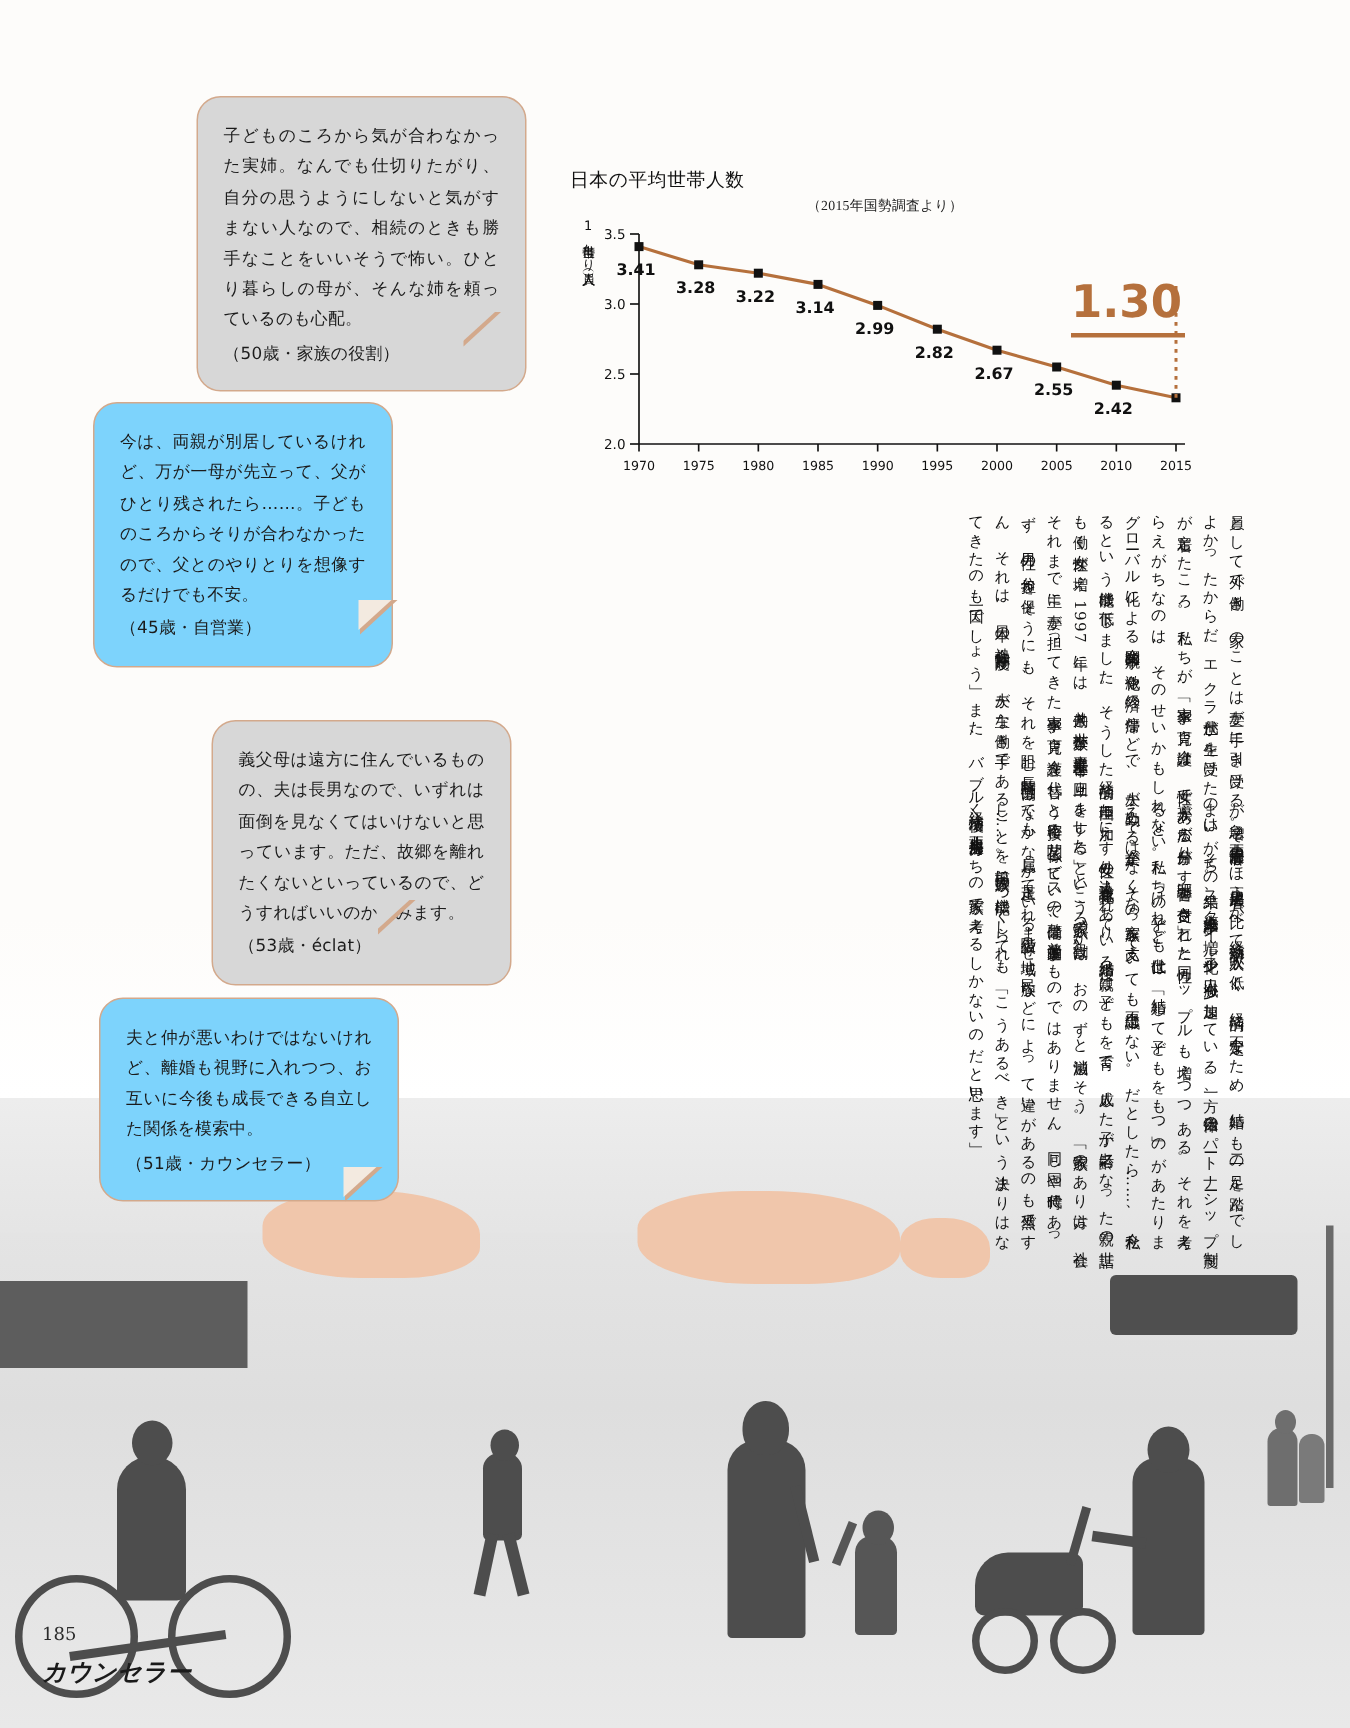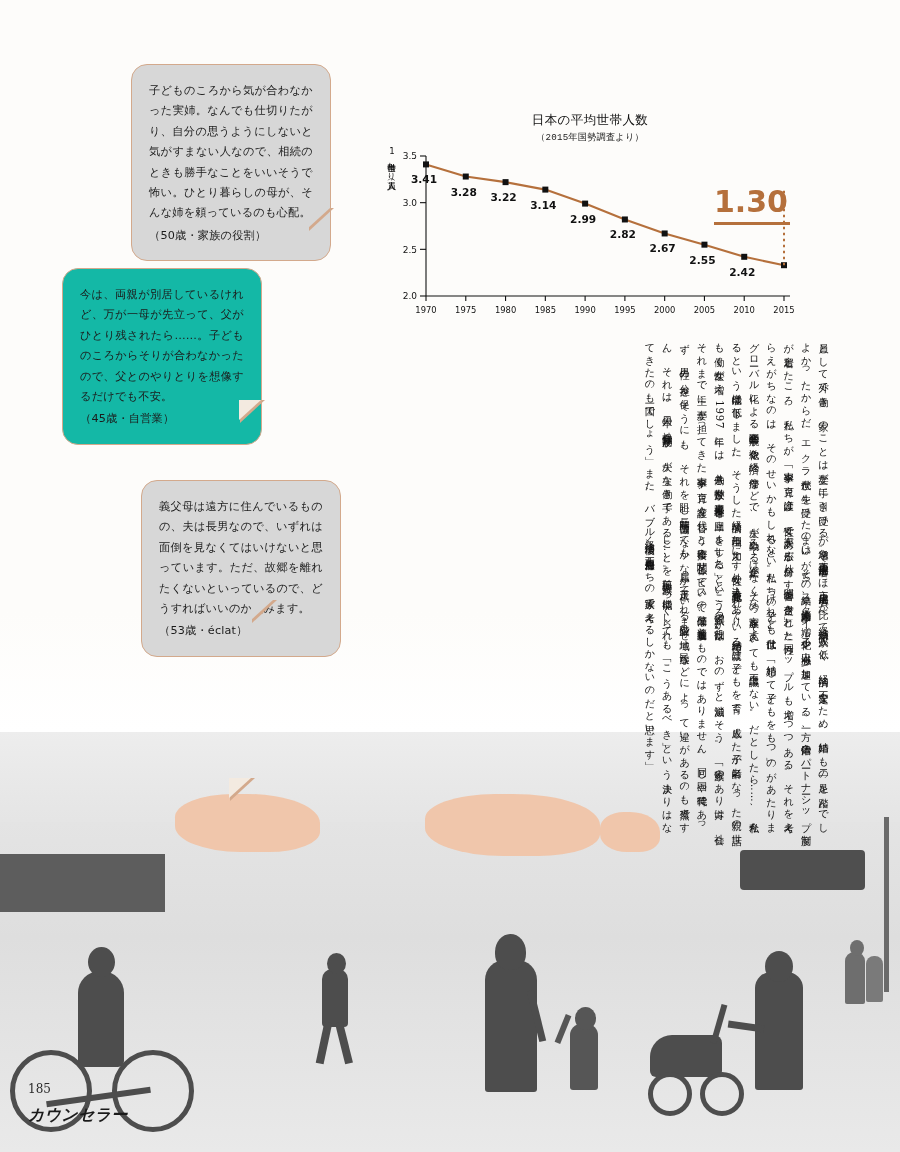--- a/index.html
+++ b/index.html
@@ -33,36 +33,36 @@
 
   
   .bubble{
     position:absolute;border-radius:16px;padding:16px 17px 14px 17px;
     font-family:"DejaVu Sans","Liberation Sans",sans-serif;
     font-size:11.2px;line-height:1.82;color:#1b1b1b;
     letter-spacing:.2px;text-align:justify;
     box-sizing:border-box;
   }
   .bubble.grey{background:#d7d7d7;border:1.6px solid #d3a98c;}
-  .bubble.cream{background:#14b8a6;border:1.6px solid #d3a98c;}
+  .bubble.cream{background:#7dd3fc;border:1.6px solid #d3a98c;}
   .bubble .attr{display:block;margin-top:2px;}
   .tail{position:absolute;width:0;height:0;}
   .tail.grey-t{border-left:22px solid #d7d7d7;border-bottom:20px solid transparent;}
   .tail.cream-t{border-left:22px solid #f3eae0;border-bottom:20px solid transparent;}
   .tail-edge{position:absolute;width:0;height:0;}
   .tail-edge.e1{border-left:25px solid #d3a98c;border-bottom:23px solid transparent;}
 
   
   .chart-wrap{position:absolute;left:380px;top:112px;width:420px;height:215px;}
   .chart-title{
-    text-align:center;font-family:"DejaVu Sans","Liberation Sans",sans-serif;
+    text-align:left;font-family:"DejaVu Sans","Liberation Sans",sans-serif;
     font-size:12.5px;color:#111;letter-spacing:.4px;
   }
   .chart-sub{
-    text-align:center;font-family:Liberation Mono, monospace;
+    text-align:center;font-family:Liberation Serif, serif;
     font-size:9.2px;color:#222;margin-top:2px;letter-spacing:.2px;
   }
   .plot{position:absolute;left:0;top:36px;width:420px;height:180px;}
   .ylab{
     position:absolute;left:2px;top:34px;width:14px;
     font-family:"DejaVu Sans","Liberation Sans",sans-serif;
     font-size:8.6px;color:#111;line-height:1.05;
     writing-mode:vertical-rl;text-orientation:upright;letter-spacing:0px;
   }
   .big-value{
@@ -222,41 +222,45 @@
             <text x="362.22222222222223" y="127.80000000000001" text-anchor="middle" font-family="DejaVu Sans, sans-serif" font-size="10.6" font-weight="bold" fill="#111">2.42</text>
             <rect x="401" y="114.19999999999999" width="6" height="6" fill="#111111"></rect>
             <line x1="404" y1="117.19999999999999" x2="404" y2="40" stroke="#b5703c" stroke-width="2" stroke-dasharray="2.5 3.5"></line>
           </g>
       </svg>
     </div>
     <div class="big-value">1.30</div>
     <div class="big-underline"></div>
   </div>
 
-  <div class="bubble grey" style="left:131px;top:64px;width:200px;">
+  <div class="bubble grey" style="left:131px;top:64px;width:220px;">
     <span>子どものころから気が合わなかった実姉。なんでも仕切りたがり、自分の思うようにしないと気がすまない人なので、相続のときも勝手なことをいいそうで怖い。ひとり暮らしの母が、そんな姉を頼っているのも心配。</span>
     <span class="attr">（50歳・家族の役割）</span>
   </div>
   <div class="tail-edge e1" style="left:309px;top:208px;"></div>
   <div class="tail grey-t" style="left:308px;top:208px;"></div>
 
   <div class="bubble cream" style="left:62px;top:268px;width:200px;">
     <span>今は、両親が別居しているけれど、万が一母が先立って、父がひとり残されたら……。子どものころからそりが合わなかったので、父とのやりとりを想像するだけでも不安。</span>
     <span class="attr">（45歳・自営業）</span>
   </div>
   <div class="tail-edge e1" style="left:240px;top:400px;"></div>
   <div class="tail cream-t" style="left:239px;top:400px;"></div>
 
   <div class="bubble grey" style="left:141px;top:480px;width:200px;">
     <span>義父母は遠方に住んでいるものの、夫は長男なので、いずれは面倒を見なくてはいけないと思っています。ただ、故郷を離れたくないといっているので、どうすればいいのか悩みます。</span>
     <span class="attr">（53歳・éclat）</span>
   </div>
   <div class="tail-edge e1" style="left:252px;top:600px;"></div>
   <div class="tail grey-t" style="left:251px;top:600px;"></div>
 
+  <div class="bubble cream" style="left:66px;top:665px;width:200px;">
+    <span>夫と仲が悪いわけではないけれど、離婚も視野に入れつつ、お互いに今後も成長できる自立した関係を模索中。</span>
+    <span class="attr">（51歳・カウンセラー）</span>
+  </div>
   <div class="tail-edge e1" style="left:230px;top:778px;"></div>
   <div class="tail cream-t" style="left:229px;top:778px;"></div>
 
   <div class="vtext blockA">
     <p>員として外で働き、家のことは妻が一手に引き受ける。そのほうが、経済効率がよかったからだ。エクラ世代が生を受けたのは、そのスタイルが定着したころ。私たちが、「家事や育児、介護は、女性である自分がすべき」ととらえがちなのは、そのせいかもしれない。　「けれど、グローバル化による企業間競争の激化や経済の停滞などで、夫が勤める企業が、その家族を支えるという機能は低下しました。そうした経済的な理由に加え、女性の意識変化もあり、結婚後も働く女性が増え、1997年には、共働き世帯数が専業主婦世帯を上回りました。ところが、それまで主に妻が担ってきた家事や育児、介護を代替しうるサービスの整備は進まず、男性の分担を促そうにも、それを阻む長時間労働はなかなか是正されません。それは、日本の社会保障制度が、夫が主な働き手であることを前提につくられてきたのも一因でしょう」　また、バブル経済崩壊後、非正規雇用</p>
   </div>
   <div class="vtext blockB">
     <p>が急増。非正規雇用者は、正規雇用者に比べて収入が低く、経済的に不安定なため、結婚にも二の足を踏んでしまいがち。結果、生涯未婚率が増。少子化や人口減少も加速している。一方、自治体のパートナーシップ制度導入が広がり、証明書を交付された同性カップルも増えつつある。それを考えると、私たちの子ども世代は、「結婚して子どもをもつ」のがあたりまえではなくなっていても不思議はない。だとしたら……、今私たちにすり込まれている「親は子どもを育て、成人した子が老齢になった親の世話をする」という〝家族の役割〟は、おのずと消滅しそう。　「家族のあり方は、社会と密接に関係していて、普遍的なものではありません。同じ国や時代であっても、属している階級や地域、民族などによって違いがあるのも当然ですし……。家族の機能にしても、「こうあるべき」という決まりはなく、自分たちの家族で考えるしかないのだと思います」</p>
   </div>
 

